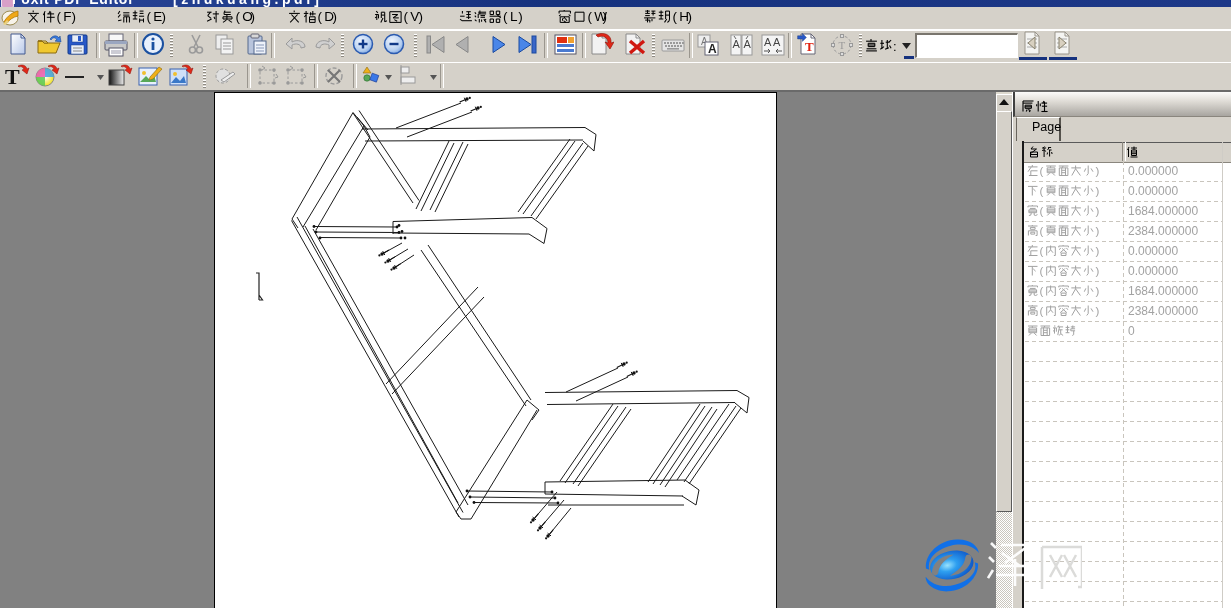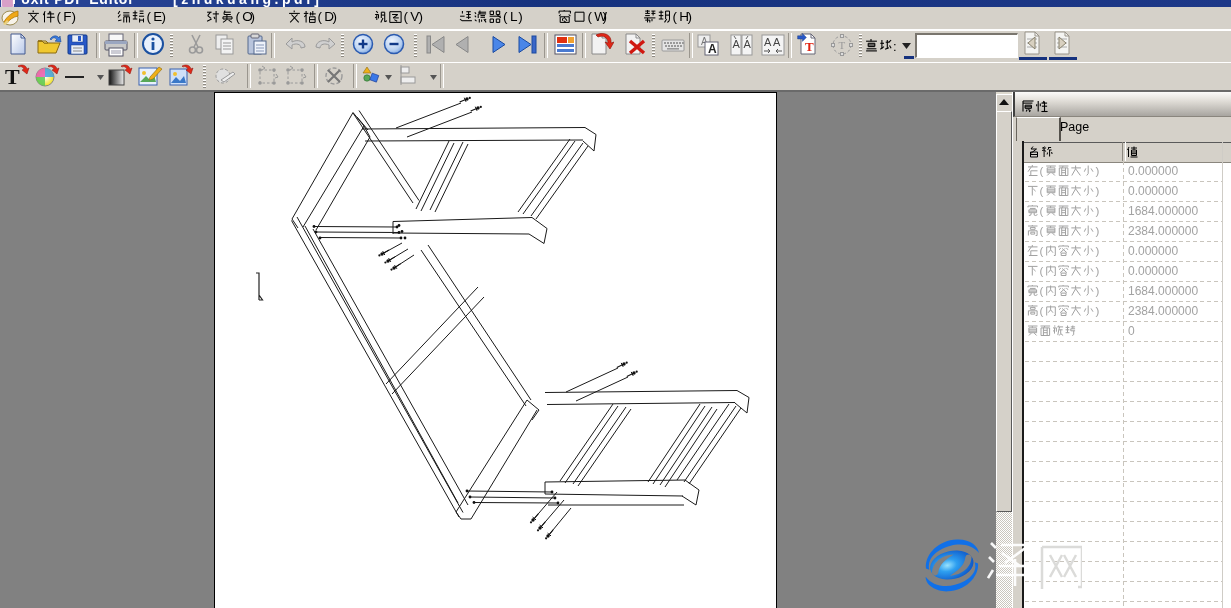--- a/index.html
+++ b/index.html
@@ -651,21 +651,21 @@
         <line x1="18.3" y1="3.6" x2="18.3" y2="6.2"></line>
         <line x1="22.0" y1="1.0" x2="20.9" y2="3.1"></line>
         <line x1="19.4" y1="3.1" x2="25.1" y2="3.1"></line>
         <line x1="22.5" y1="1.6" x2="22.5" y2="11.5"></line>
         <line x1="19.9" y1="6.2" x2="25.1" y2="6.2"></line>
         <line x1="19.4" y1="11.5" x2="25.6" y2="11.5"></line>
       </g>
     </svg></div>
 <div class="abs" style="left:1013px;top:117px;width:218px;height:23px;background:#d5d1c9"></div>
 <div class="abs" style="left:1016px;top:117px;width:42px;height:23px;background:#d5d1c9;border-right:2.5px solid #55524c;border-left:1px solid #6a665e;border-top:1px solid #fff"></div>
-<div class="abs" style="left:1060px;top:120px;font-size:12.5px;color:#000">Page</div>
+<div class="abs" style="left:1032px;top:120px;font-size:12.5px;color:#000">Page</div>
 <div class="abs" style="left:1024px;top:142px;width:207px;height:19px;background:#d5d1c9;border-top:1.5px solid #5a5a5a;border-bottom:1px solid #8a867e"></div>
 <div style="position:absolute;left:1028px;top:146px;line-height:0"><svg width="27" height="14" style="vertical-align:middle" xmlns="http://www.w3.org/2000/svg">
       <g stroke="#000" stroke-width="1.0" font-family="Liberation Sans, sans-serif">
         <line x1="5.0" y1="0.5" x2="3.0" y2="3.0"></line>
         <line x1="3.0" y1="3.0" x2="8.5" y2="3.0"></line>
         <line x1="8.5" y1="3.0" x2="2.0" y2="8.0"></line>
         <line x1="2.5" y1="6.0" x2="2.5" y2="11.0"></line>
         <line x1="2.5" y1="6.0" x2="9.5" y2="6.0"></line>
         <line x1="9.5" y1="6.0" x2="9.5" y2="11.0"></line>
         <line x1="2.5" y1="8.5" x2="9.5" y2="8.5"></line>

